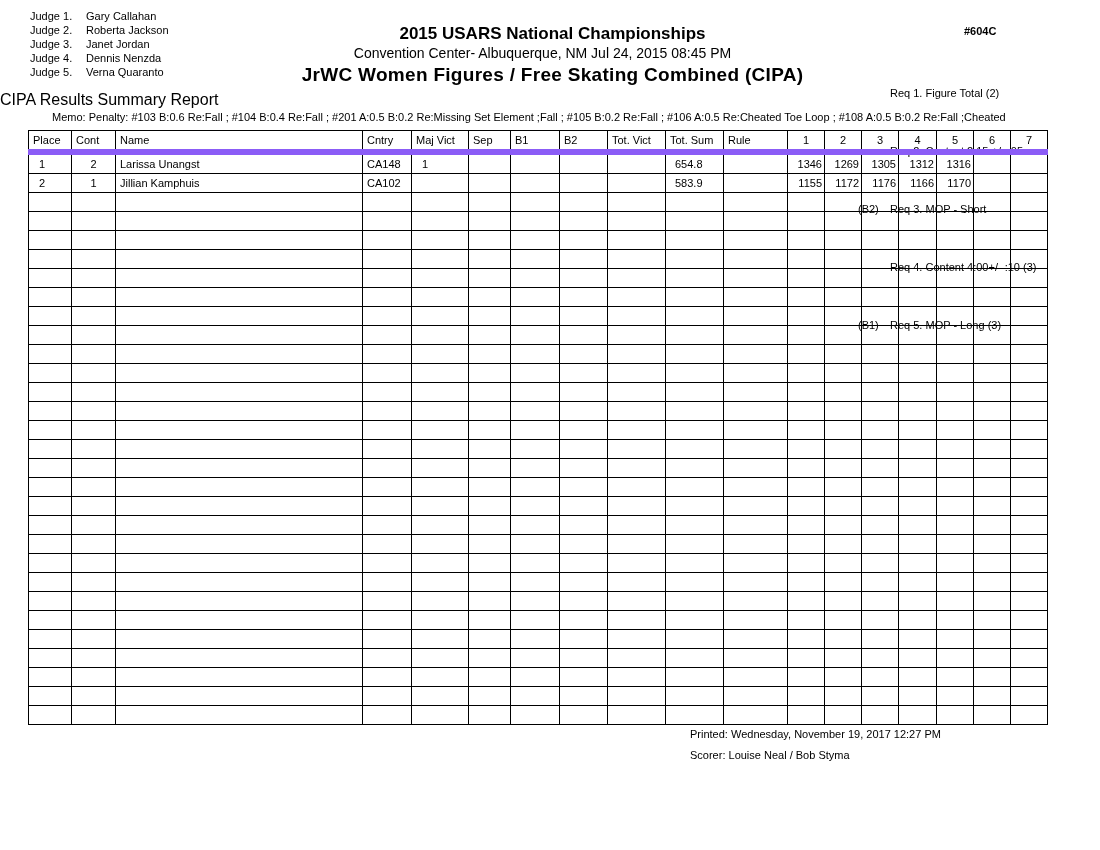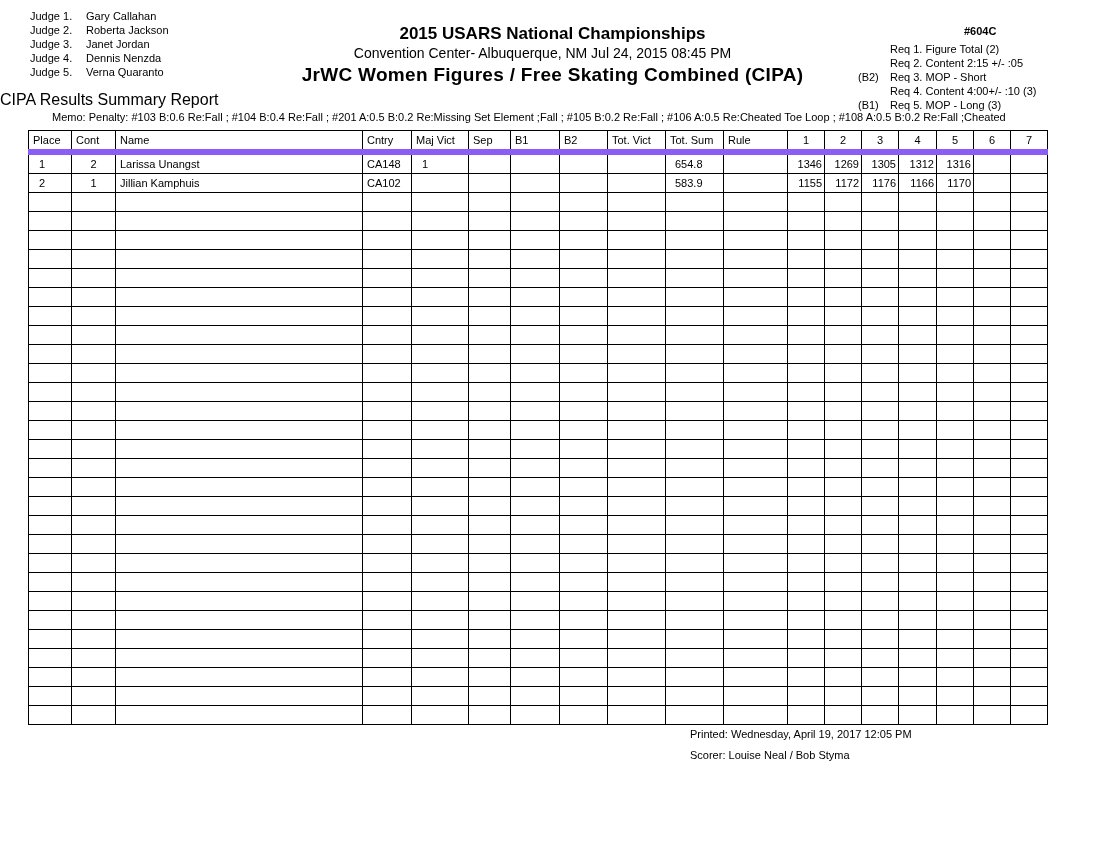--- a/index.html
+++ b/index.html
@@ -7,21 +7,21 @@
   .abs { position:absolute; white-space:nowrap; }
   .judges { left:30px; top:9px; font-size:11px; line-height:14px; }
   .judges div { height:14px; }
   .judges .jn { display:inline-block; width:56px; }
   .title1 { left:0; width:1105px; text-align:center; top:24px; font-size:17px; font-weight:bold; }
   .title2 { left:0; width:1085px; text-align:center; top:45px; font-size:14px; }
   .title3 { left:0; width:1105px; text-align:center; top:64px; font-size:19px; font-weight:bold; letter-spacing:0.3px; }
   .title4 { left:0; width:1090px; text-align:left; top:91px; font-size:16px; }
   .eventno { left:964px; top:25px; font-size:11px; font-weight:bold; }
   .reqs { left:858px; top:42px; font-size:11px; line-height:14px; }
-  .reqs div { height:14px; }
+  .reqs div { height:14px;margin-top:44px; }
   .reqs .pre { display:inline-block; width:32px; text-align:left; }
   .memo { left:52px; top:111px; font-size:11px; }
   table.grid { position:absolute; left:28px; top:130px; border-collapse:collapse; font-size:11px; table-layout:fixed; }
   table.grid td, table.grid th { border:1px solid #000; padding:0 0 0 4px; height:18px; font-weight:normal; text-align:left; overflow:hidden; white-space:nowrap; }
   table.grid thead th { border-bottom:6px solid #8b5cf6; height:18px; }
   table.grid th.c, table.grid td.c { text-align:center; padding:0; }
   table.grid td.r { text-align:right; padding:0 2px 0 0; }
   .footer1 { left:690px; top:728px; font-size:11px; }
   .footer2 { left:690px; top:749px; font-size:11px; }
 </style>
@@ -692,14 +692,14 @@
         <td></td>
         <td></td>
         <td></td>
         <td></td>
         <td></td>
         <td></td>
       </tr>
     </tbody>
 </table>
 
-<div class="abs footer1">Printed:  Wednesday, April 19, 2017  12:05 PM</div>
+<div class="abs footer1">Printed:  Wednesday, November 19, 2017  12:27 PM</div>
 <div class="abs footer2">Scorer:  Louise Neal / Bob Styma</div>
 
 </body></html>

